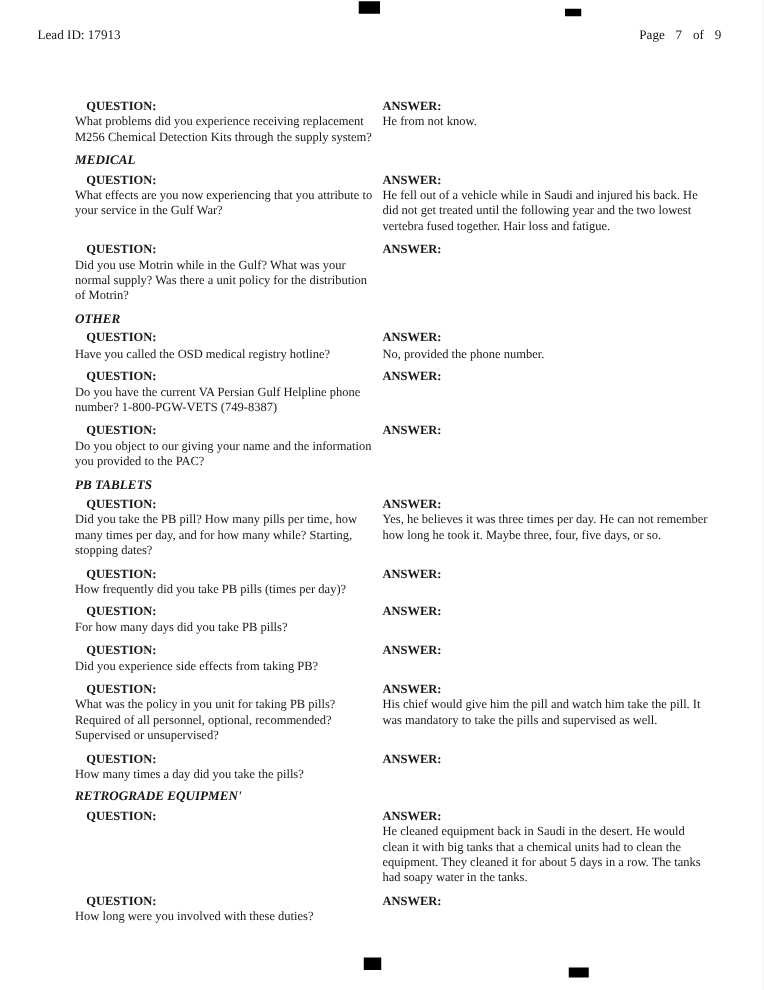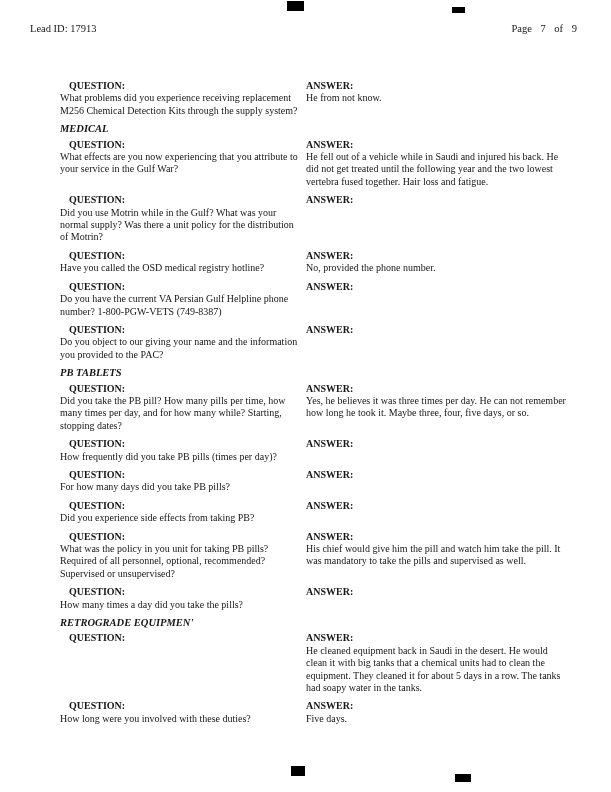--- a/index.html
+++ b/index.html
@@ -93,20 +93,21 @@
       </div>
       <div class="qa-row">
         <div class="q-col">
           <div class="q-label">QUESTION:</div>
           <div class="q-text">Did you use Motrin while in the Gulf?  What was your normal supply?  Was there a unit policy for the distribution of Motrin?</div>
         </div>
         <div class="a-col">
           <div class="a-label">ANSWER:</div>
         </div>
       </div>
+      <div class="section-heading">OTHER</div>
       <div class="qa-row">
         <div class="q-col">
           <div class="q-label">QUESTION:</div>
           <div class="q-text">Have you called the OSD medical registry hotline?</div>
         </div>
         <div class="a-col">
           <div class="a-label">ANSWER:</div>
           <div class="a-text">No, provided the phone number.</div>
         </div>
       </div>
@@ -201,18 +202,17 @@
           <div class="a-text">He cleaned equipment back in Saudi in the desert.  He would clean it with big tanks that a chemical units had to clean the equipment.  They cleaned it for about 5 days in a row.  The tanks had soapy water in the tanks.</div>
         </div>
       </div>
       <div class="qa-row">
         <div class="q-col">
           <div class="q-label">QUESTION:</div>
           <div class="q-text">How long were you involved with these duties?</div>
         </div>
         <div class="a-col">
           <div class="a-label">ANSWER:</div>
-          <div class="a-text">Five days.</div>
         </div>
       </div>
     </div>
 
 </div>
 
 </body></html>

